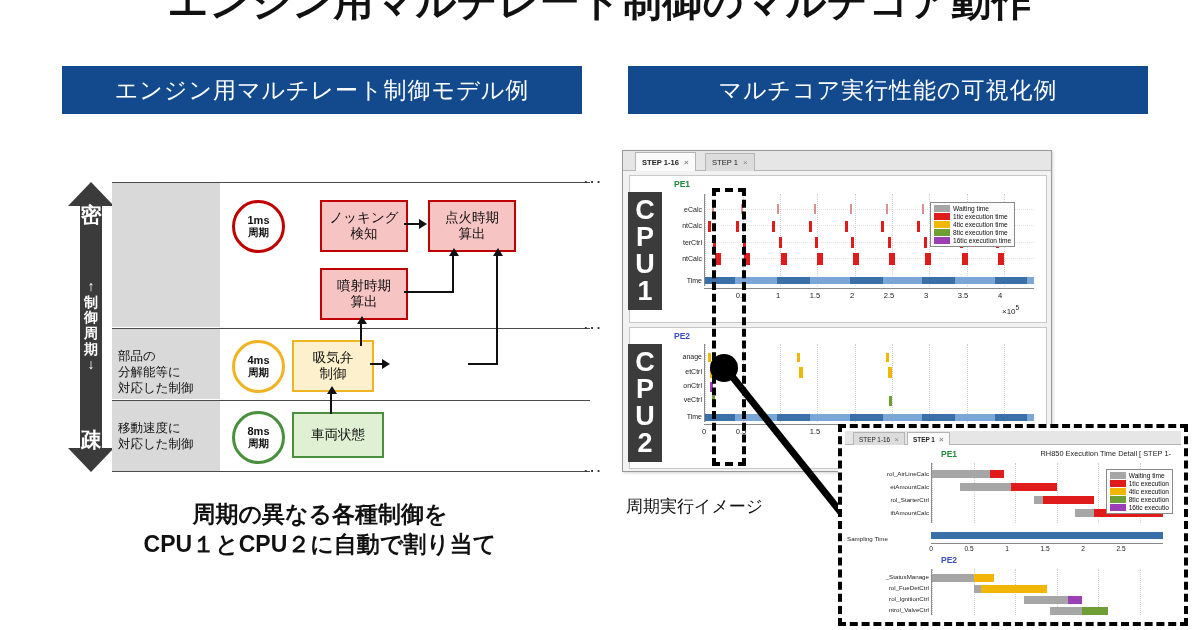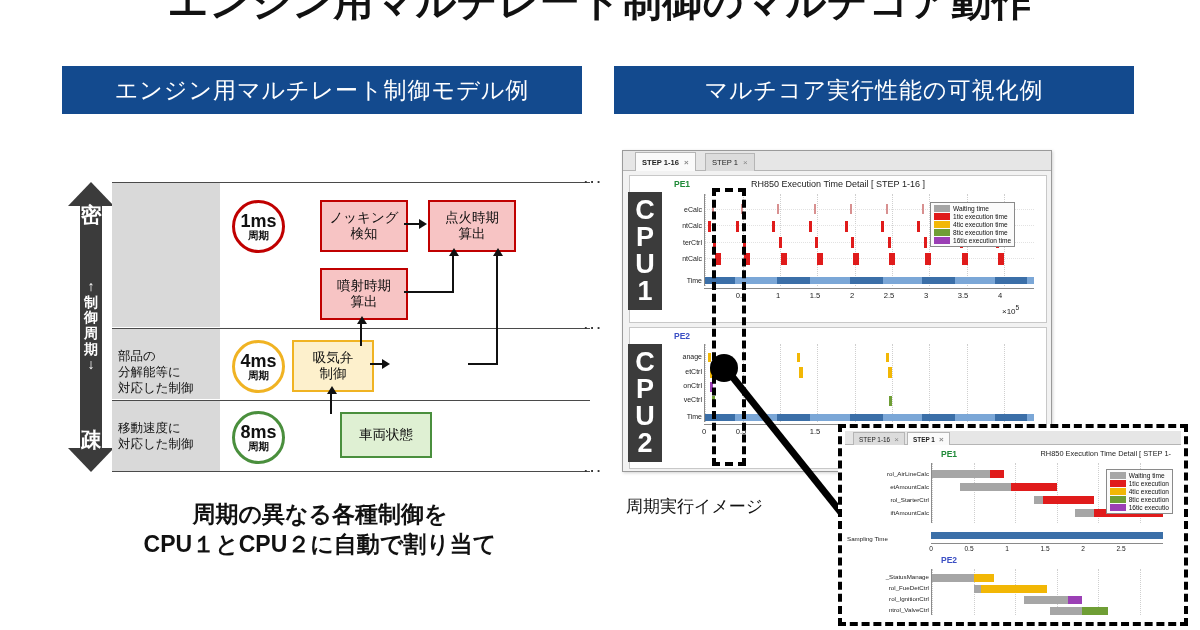--- a/index.html
+++ b/index.html
@@ -18,21 +18,21 @@
     letter-spacing:.5px;white-space:nowrap;
   }
 
   
   .banner{
     position:absolute;background:#134a8e;color:#fff;
     display:flex;align-items:center;justify-content:center;
     font-size:23px;font-weight:500;letter-spacing:1px;
   }
   #banner-left{left:62px;top:66px;width:520px;height:48px;}
-  #banner-right{left:614px;top:66px;width:520px;height:48px;}
+  #banner-right{left:628px;top:66px;width:520px;height:48px;}
 
   
   .diagram{position:absolute;left:60px;top:182px;width:530px;height:290px;}
 
   .vArrow{position:absolute;left:8px;top:0;width:46px;height:290px;}
   .vArrow .shaft{
     position:absolute;left:12px;top:22px;width:22px;height:246px;background:#3b3b3b;
   }
   .vArrow .head-up{
     position:absolute;left:0;top:0;width:0;height:0;
@@ -86,32 +86,32 @@
 
   .circ{
     position:absolute;width:47px;height:47px;border-radius:50%;
     background:#fff;display:flex;flex-direction:column;
     align-items:center;justify-content:center;
     font-size:12px;font-weight:bold;color:#111;line-height:1.05;
   }
   #c1{left:120px;top:18px;border:3px solid #c00000;}
   #c2{left:120px;top:158px;border:3px solid #f0b323;align-items:center;}
   #c3{left:120px;top:229px;border:3px solid #4a8f3d;}
-  .circ b{display:block;font-size:18px;}
+  .circ b{display:block;font-size:11px;}
   .circ i{display:block;font-style:normal;font-size:10.5px;}
 
   .node{
     position:absolute;display:flex;flex-direction:column;
     align-items:center;justify-content:center;
     font-size:13.5px;line-height:1.18;color:#111;text-align:center;
   }
   .node span{display:block;}
   .n-red{background:#f7c4c4;border:2.6px solid #c00000;}
   .n-yel{background:#fdf0cc;border:2.4px solid #f0b323;}
-  .n-grn{background:#dff0d3;border:2.4px solid #4a8f3d;margin-left:48px;}
+  .n-grn{background:#dff0d3;border:2.4px solid #4a8f3d;}
 
   #n-knock{left:208px;top:18px;width:84px;height:48px;}
   #n-ign  {left:316px;top:18px;width:84px;height:48px;}
   #n-inj  {left:208px;top:86px;width:84px;height:48px;}
   #n-valve{left:180px;top:158px;width:78px;height:48px;}
   #n-amt  {left:278px;top:158px;width:78px;height:48px;}
   #n-veh  {left:180px;top:230px;width:88px;height:42px;}
 
   .ln{position:absolute;background:#111;}
   .arrowhead{
@@ -368,21 +368,20 @@
         <span class="tabx">×</span>
       </div>
       <div class="tab idle" id="tabB">
         <span>STEP 1</span>
         <span class="tabx">×</span>
       </div>
     </div>
 
     <div class="panel" id="panel1">
       <div class="pe-tag pe1-tag">PE1</div>
-      <div class="chart-title">RH850 Execution Time Detail  [ STEP 1-16 ]</div>
 
       <div class="plot" id="plot1">
         <div class="vg" style="left:0%"></div>
         <div class="vg" style="left:11.4%"></div>
         <div class="vg" style="left:22.7%"></div>
         <div class="vg" style="left:34.1%"></div>
         <div class="vg" style="left:45.5%"></div>
         <div class="vg" style="left:56.8%"></div>
         <div class="vg" style="left:68.2%"></div>
         <div class="vg" style="left:79.5%"></div>

